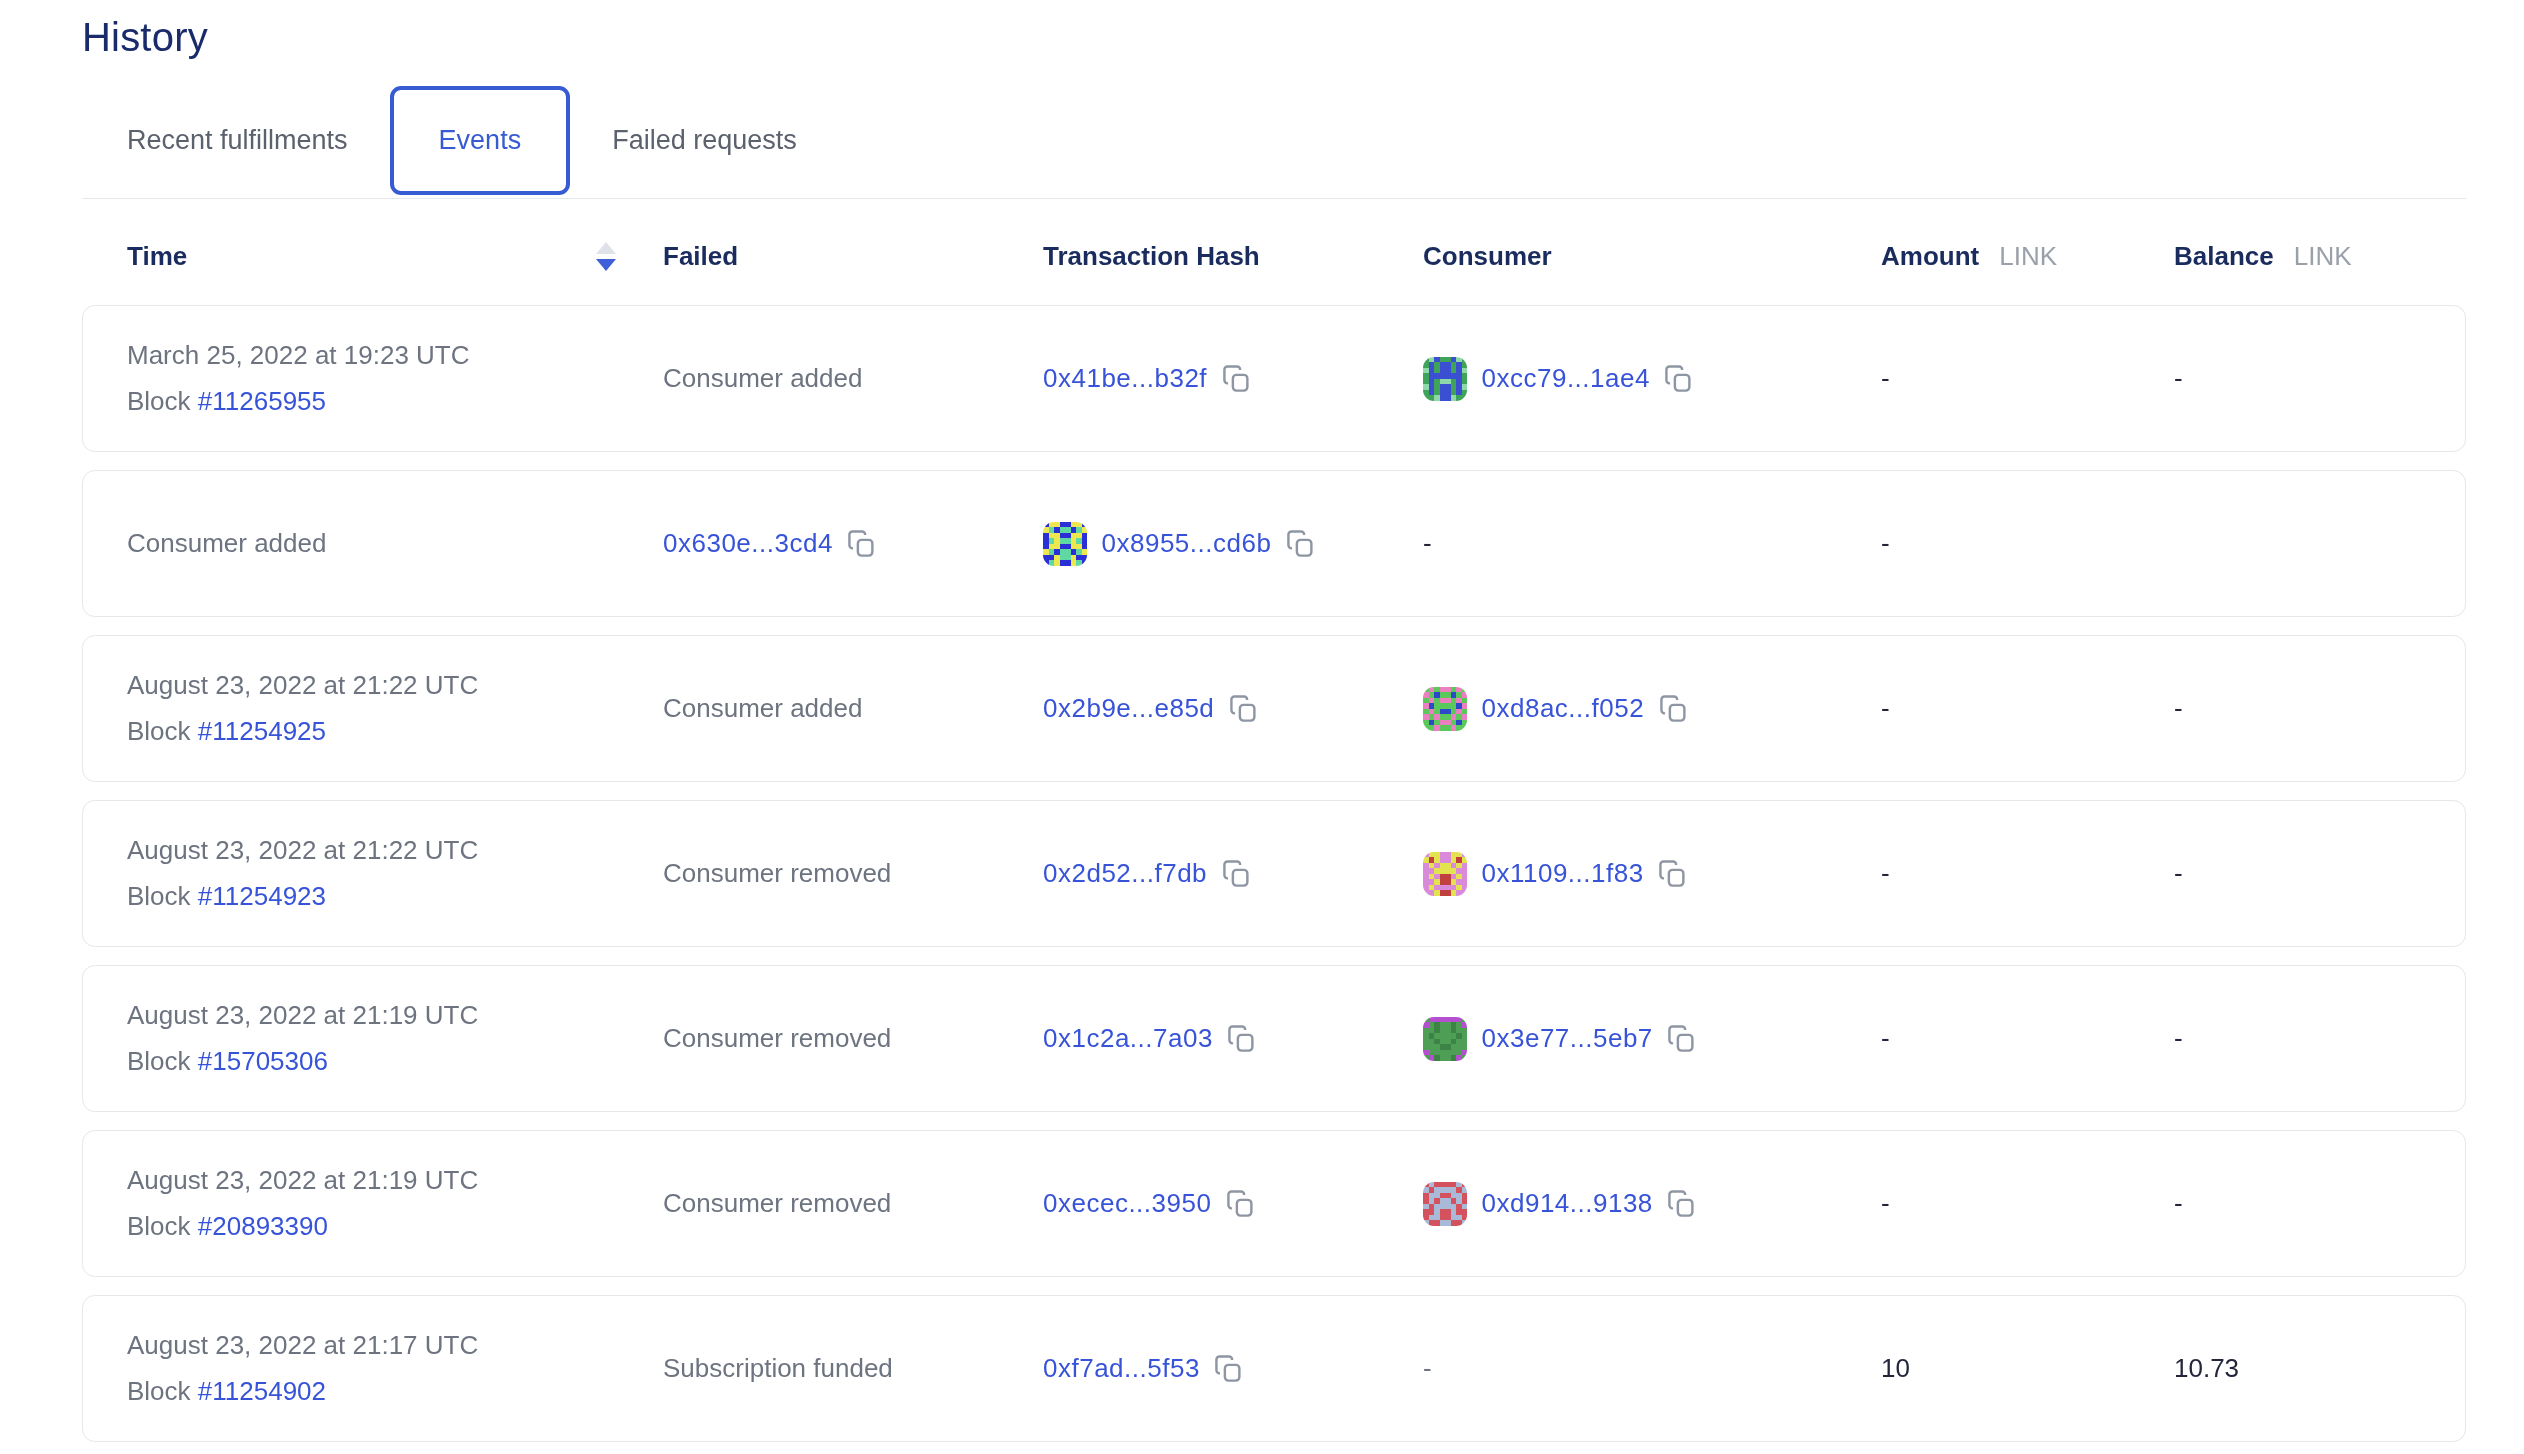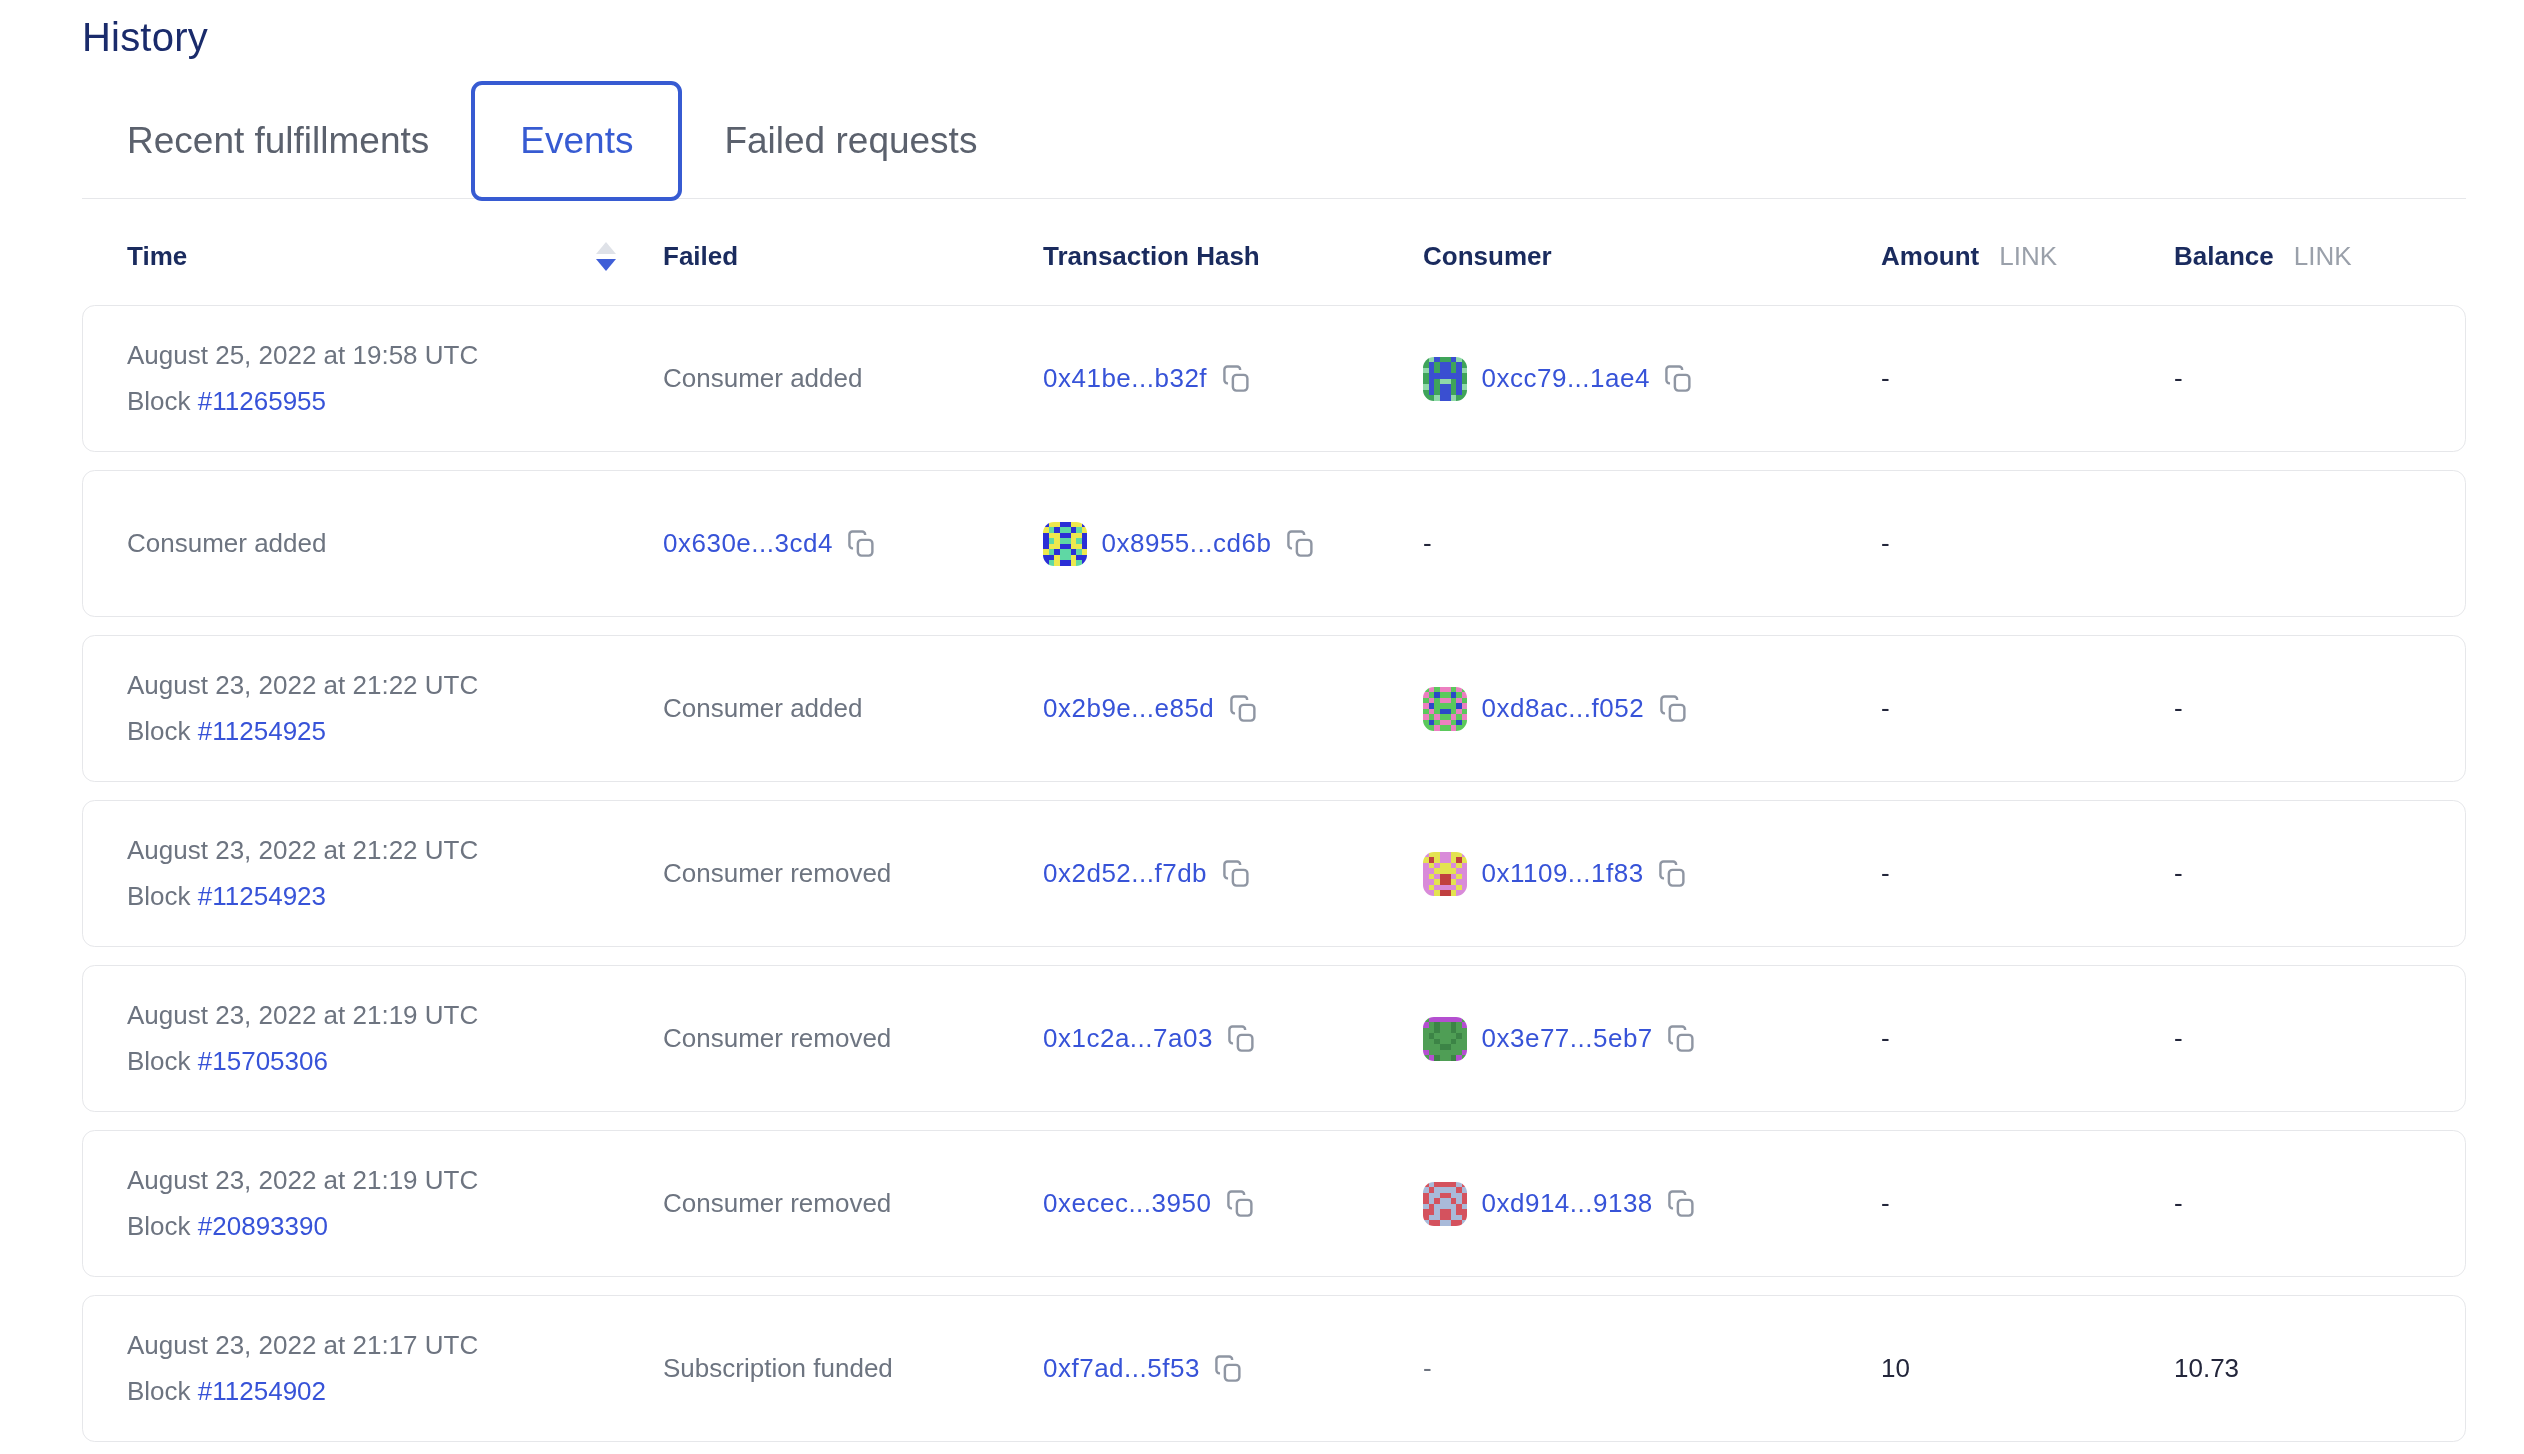--- a/index.html
+++ b/index.html
@@ -6,21 +6,21 @@
   html,body { width:2525px; height:1454px; overflow:hidden; background:#ffffff;
     font-family:"Liberation Sans", sans-serif; }
   .page { width:2525px; height:1454px; overflow:hidden; }
   .content { margin-left:82px; width:2384px; }
 
   h1.page-title { font-size:40px; font-weight:400; color:#1a2b6b; padding-top:14.5px; letter-spacing:0.2px; }
 
   
   .tabs { display:flex; align-items:center; gap:42px; margin-top:23.6px; height:116px;
     border-bottom:1.8px solid #e6e7ea; position:relative; padding-left:45px; }
-  .tab { font-size:37px; color:#5b616d; cursor:pointer; white-space:nowrap; }
+  .tab { font-size:27px; color:#5b616d; cursor:pointer; white-space:nowrap; }
   .tab.active { color:#375bd2; border:4.5px solid #375bd2; border-radius:11px;
     padding:35px 45px; background:#ffffff; margin-bottom:-11px; position:relative; top:-5.5px; }
 
   
   .grid { display:grid; grid-template-columns:536px 380px 380px 458px 293px 1fr; align-items:center; }
   .thead { padding:42px 0 33px 45px;text-align:right; }
   .th { font-size:26px; font-weight:700; color:#1a2b5e; display:flex; align-items:center; }
   .th .unit { font-weight:400; color:#9aa0aa; margin-left:20px; }
   .sort-stack { margin-left:auto; margin-right:47px; display:flex; flex-direction:column; gap:4.5px; }
   .tri-up { width:0; height:0; border-left:10px solid transparent; border-right:10px solid transparent;
@@ -82,21 +82,21 @@
       </div>
       <div class="th">
         <span>Balance</span>
         <span class="unit">LINK</span>
       </div>
     </div>
 
     <div id="rows">
   <div class="grid row-card">
     <div class="cell-time">
-      <div class="date">August 25, 2022 at 19:58 UTC</div>
+      <div class="date">March 25, 2022 at 19:23 UTC</div>
       <div class="block-line">
         <span>Block </span>
         <a class="block-link">#11265955</a>
       </div>
     </div>
     <div class="cell-event">Consumer added</div>
     <div class="hash-wrap">
       <a class="hash-link">0x41be...b32f</a>
       <span class="copy-btn">
         <svg viewBox="0 0 24 24">

